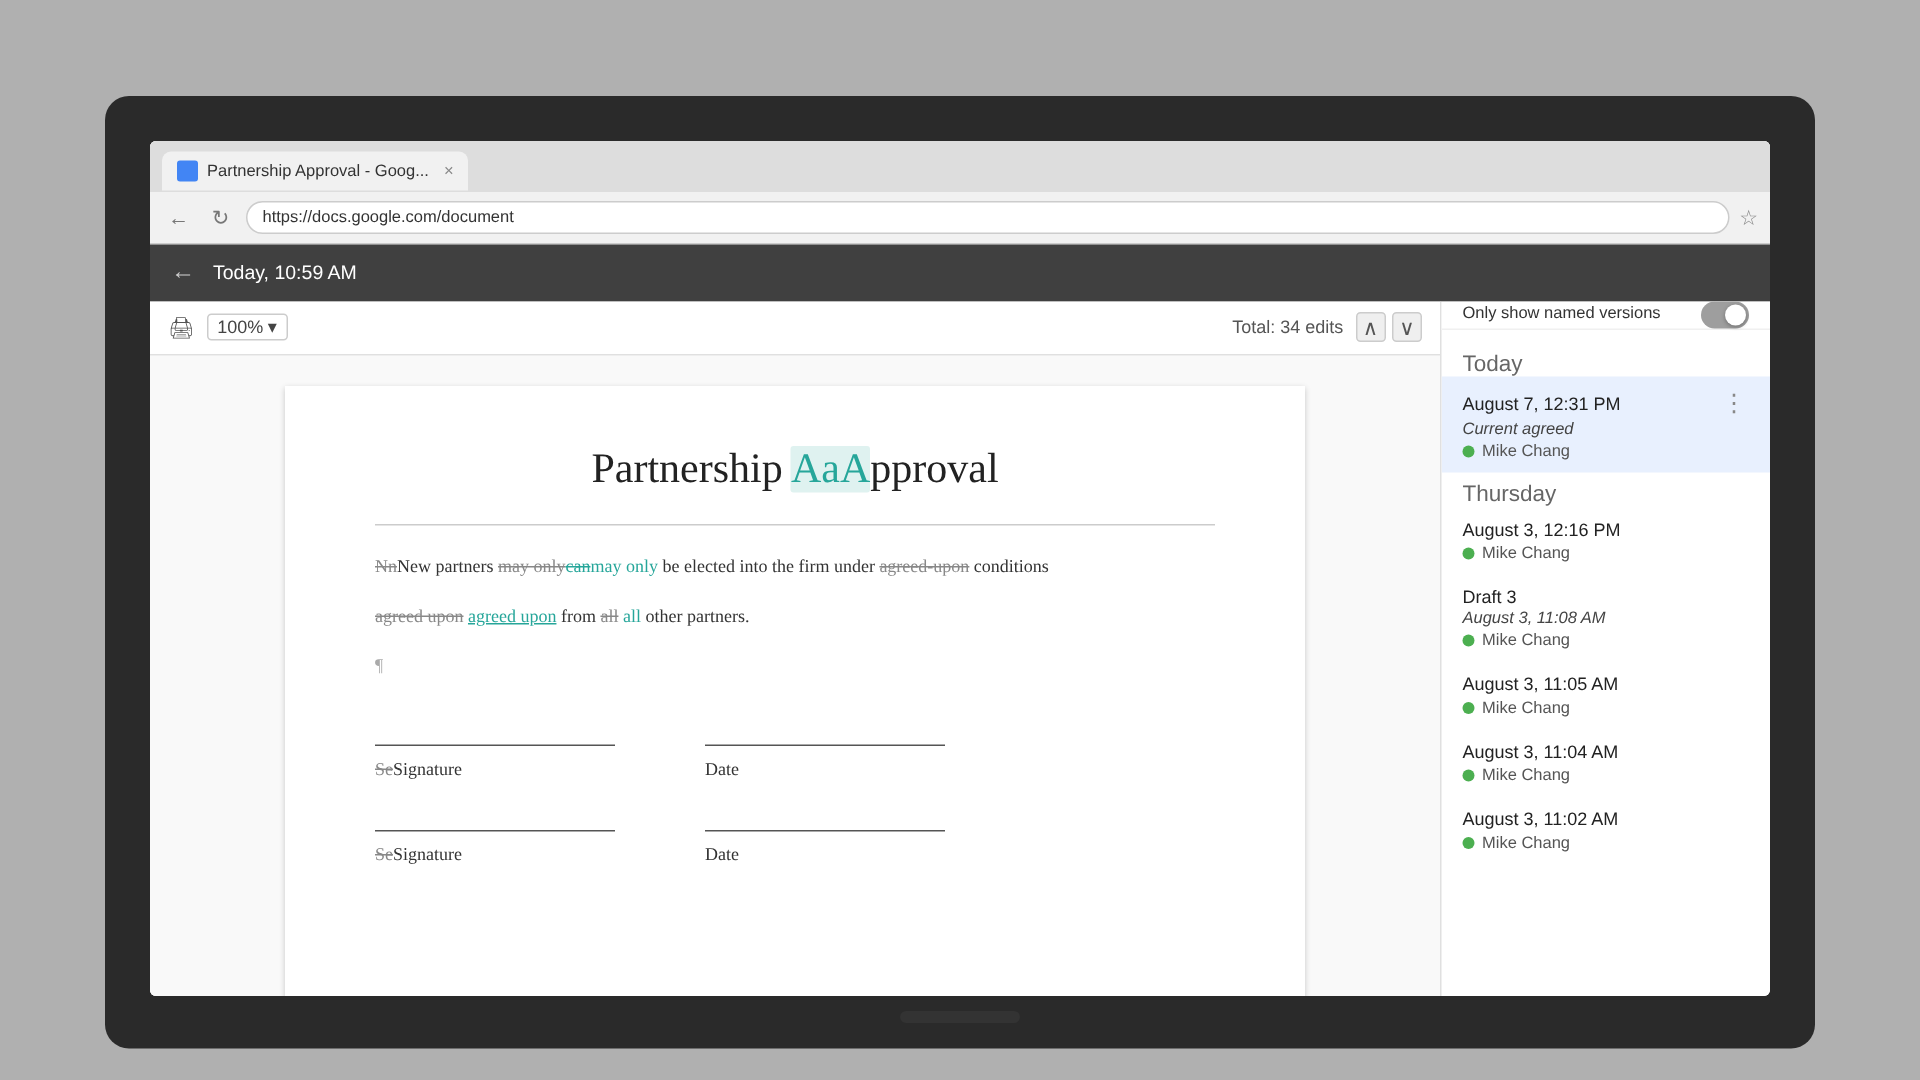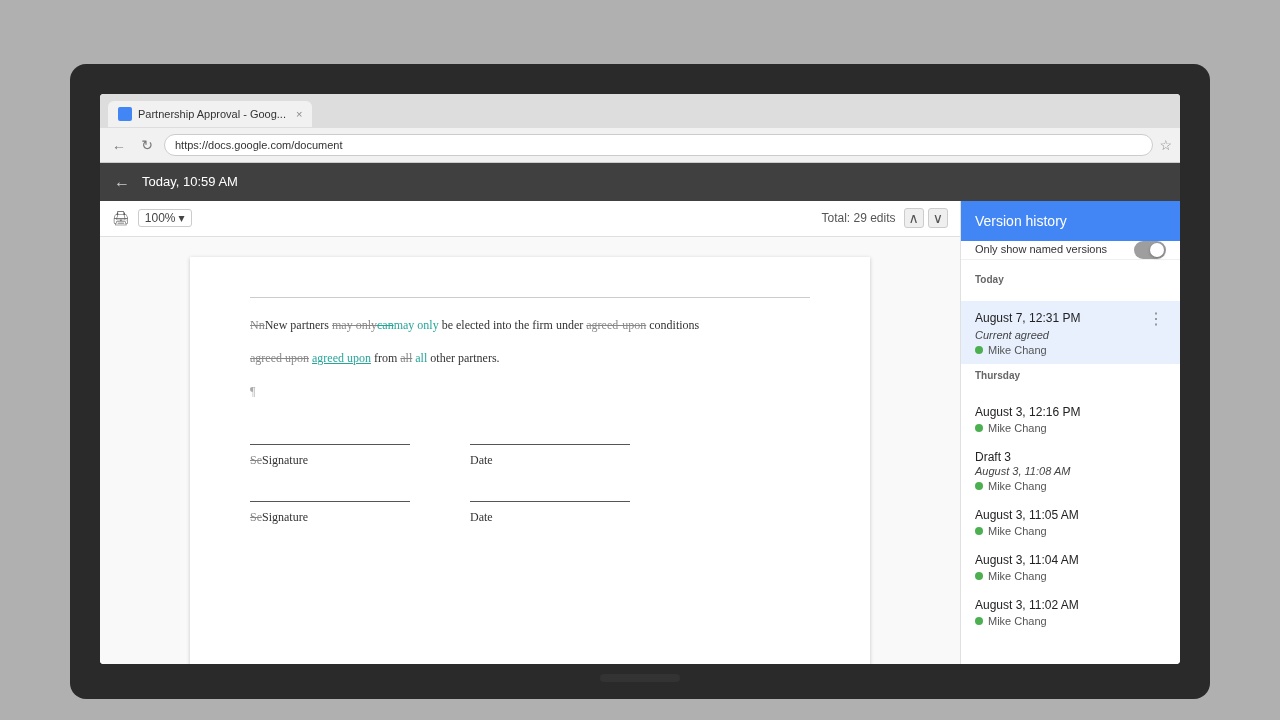--- a/index.html
+++ b/index.html
@@ -349,24 +349,24 @@
       box-shadow: 0 1px 3px rgba(0,0,0,0.3);
     }
 
     .version-list {
       flex: 1;
       overflow-y: auto;
       padding: 8px 0;
     }
 
     .version-section-label {
-      font-size: 10px;
+      font-size: 15px;
       color: #666;
-      padding: 6px 14px 16px 14px;
-      font-weight: 700;
+      padding: 6px 14px 0 14px;
+      font-weight: 400;
     }
 
     .version-item {
       padding: 8px 14px;
       cursor: pointer;
       border-radius: 0;
       position: relative;
     }
 
     .version-item.active {
@@ -456,29 +456,32 @@
 
       <div class="doc-area">
 
         <div class="doc-secondary-toolbar">
           <span class="print-icon">🖨</span>
           <div class="zoom-control">
             <span>100%</span>
             <span>▾</span>
           </div>
           <div class="spacer"></div>
-          <span class="edit-count">Total: 29 edits</span>
+          <span class="edit-count">Total: 34 edits</span>
           <div class="nav-arrows">
             <button class="nav-arrow-btn">∧</button>
             <button class="nav-arrow-btn">∨</button>
           </div>
         </div>
 
         <div class="doc-page-container">
           <div class="doc-page">
+            <div class="doc-title-text">
+              <span>Partnership </span><span class="highlight cursor-highlight">AaA</span><span>pproval</span>
+            </div>
             <hr class="doc-divider">
             <div class="doc-body">
               <span class="strikethrough">Nn</span>New partners <span class="strikethrough">may only</span><span class="strikethrough teal-text">can</span><span class="teal-text">may only</span> be elected into the firm under <span class="strikethrough">agreed-upon</span> conditions
             </div>
             <div class="doc-body">
               <span class="strikethrough">agreed upon</span> <span class="teal-underline">agreed upon</span> from <span class="strikethrough">all</span> <span class="teal-text">all</span> other partners.
             </div>
             <div class="doc-body">
               <span class="paragraph-mark">¶</span>
             </div>
@@ -506,23 +509,20 @@
                   <div class="sig-line"></div>
                   <span class="sig-label">Date</span>
                 </div>
               </div>
             </div>
           </div>
         </div>
       </div>
 
       <div class="version-panel">
-        <div class="version-header">
-          <span>Version history</span>
-        </div>
         <div class="version-toggle-row">
           <span class="toggle-label">Only show named versions</span>
           <div class="toggle-switch"></div>
         </div>
         <div class="version-list">
 
           <div class="version-section-label">Today</div>
           <div class="version-item active">
             <div class="version-item-header">
               <span class="version-time">August 7, 12:31 PM</span>

